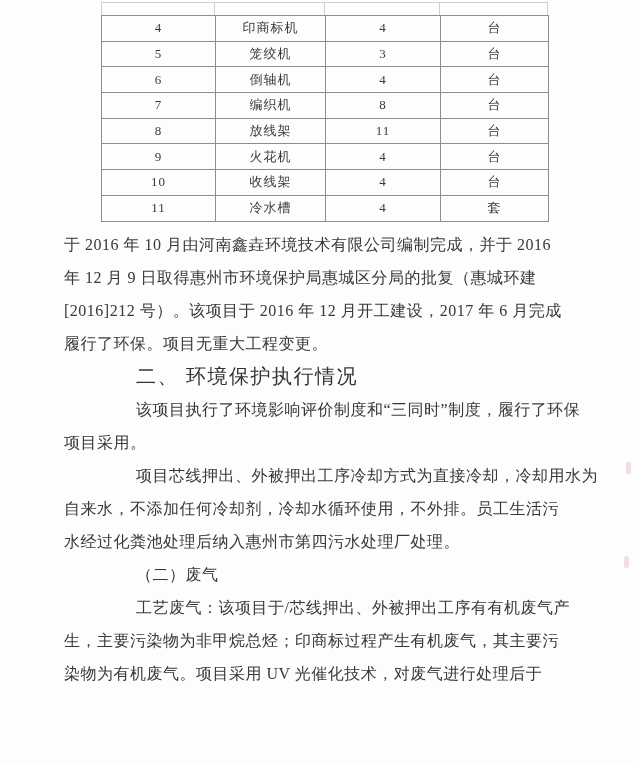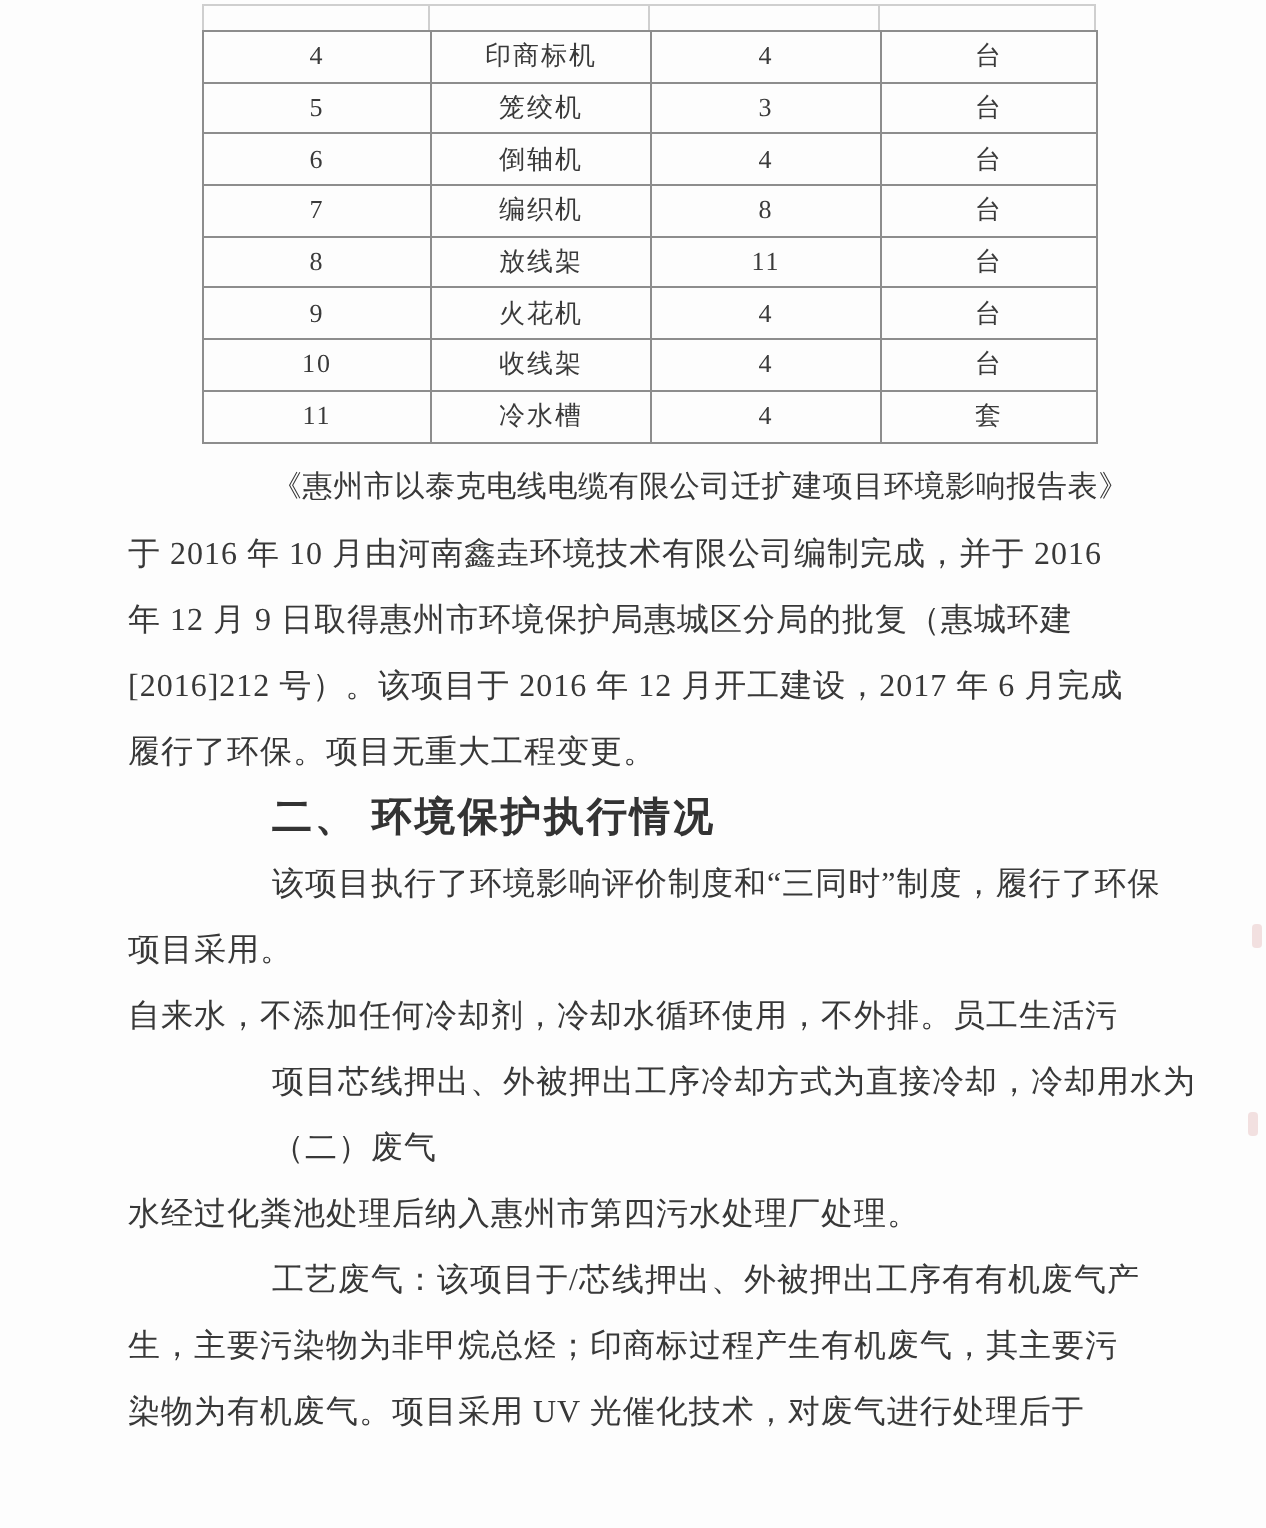--- a/index.html
+++ b/index.html
@@ -70,21 +70,21 @@
     line-height: 33px;
     font-size: 16px;
     letter-spacing: 0.5px;
     white-space: nowrap;
     color: #383838;
   }
   .line.indent { padding-left: 72px; }
   .line.tight  { font-size: 15px; letter-spacing: 0.3px; }
   .line.heading {
     font-family: "Liberation Sans", "DejaVu Sans", sans-serif;
-    font-weight: 700;
+    font-weight: 400;
     font-size: 20px;
     letter-spacing: 1.5px;
     color: #333333;
   }
 
   
   .scan-mark {
     position: absolute;
     width: 5px; height: 12px;
     background: #e9c9c9;
@@ -153,32 +153,31 @@
       <tr>
         <td class="c-no">11</td>
         <td class="c-name">冷水槽</td>
         <td class="c-qty">4</td>
         <td class="c-unit">套</td>
       </tr>
     </tbody>
   </table>
 
   <div class="doc">
-    <div class="line indent tight">《惠州市以泰克电线电缆有限公司迁扩建项目环境影响报告表》</div>
     <div class="line">于 2016 年 10 月由河南鑫垚环境技术有限公司编制完成，并于 2016</div>
     <div class="line">年 12 月 9 日取得惠州市环境保护局惠城区分局的批复（惠城环建</div>
     <div class="line">[2016]212 号）。该项目于 2016 年 12 月开工建设，2017 年 6 月完成</div>
     <div class="line">履行了环保。项目无重大工程变更。</div>
     <div class="line indent heading">二、 环境保护执行情况</div>
     <div class="line indent">该项目执行了环境影响评价制度和“三同时”制度，履行了环保</div>
     <div class="line">项目采用。</div>
+    <div class="line indent">项目芯线押出、外被押出工序冷却方式为直接冷却，冷却用水为</div>
     <div class="line">自来水，不添加任何冷却剂，冷却水循环使用，不外排。员工生活污</div>
-    <div class="line indent">项目芯线押出、外被押出工序冷却方式为直接冷却，冷却用水为</div>
+    <div class="line">水经过化粪池处理后纳入惠州市第四污水处理厂处理。</div>
     <div class="line indent">（二）废气</div>
-    <div class="line">水经过化粪池处理后纳入惠州市第四污水处理厂处理。</div>
     <div class="line indent">工艺废气：该项目于/芯线押出、外被押出工序有有机废气产</div>
     <div class="line">生，主要污染物为非甲烷总烃；印商标过程产生有机废气，其主要污</div>
     <div class="line">染物为有机废气。项目采用 UV 光催化技术，对废气进行处理后于</div>
   </div>
 
   <div class="scan-mark sm1"></div>
   <div class="scan-mark sm2"></div>
 
 </div>
 

